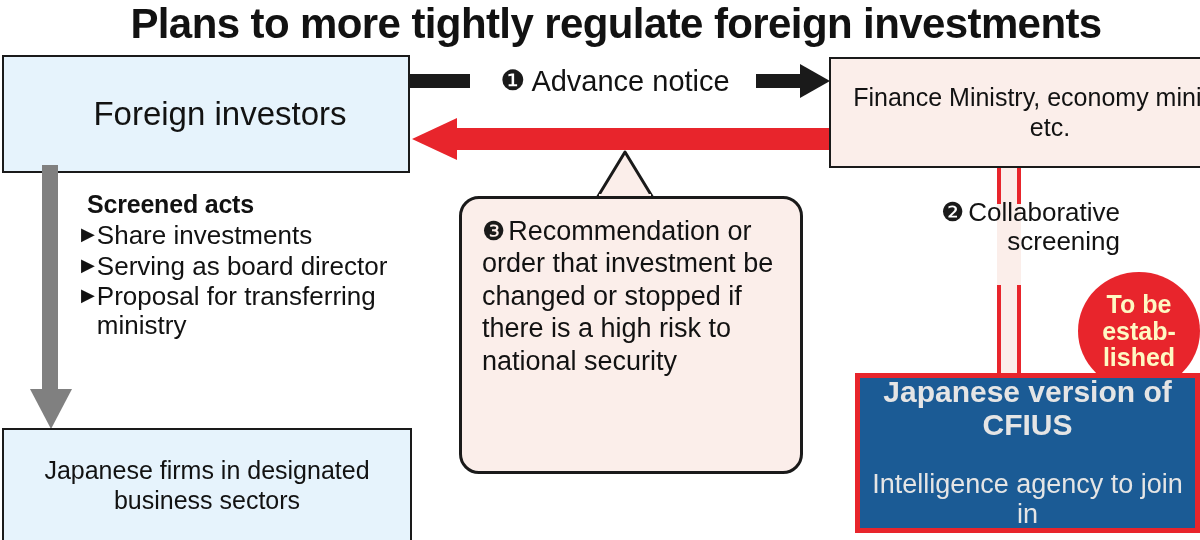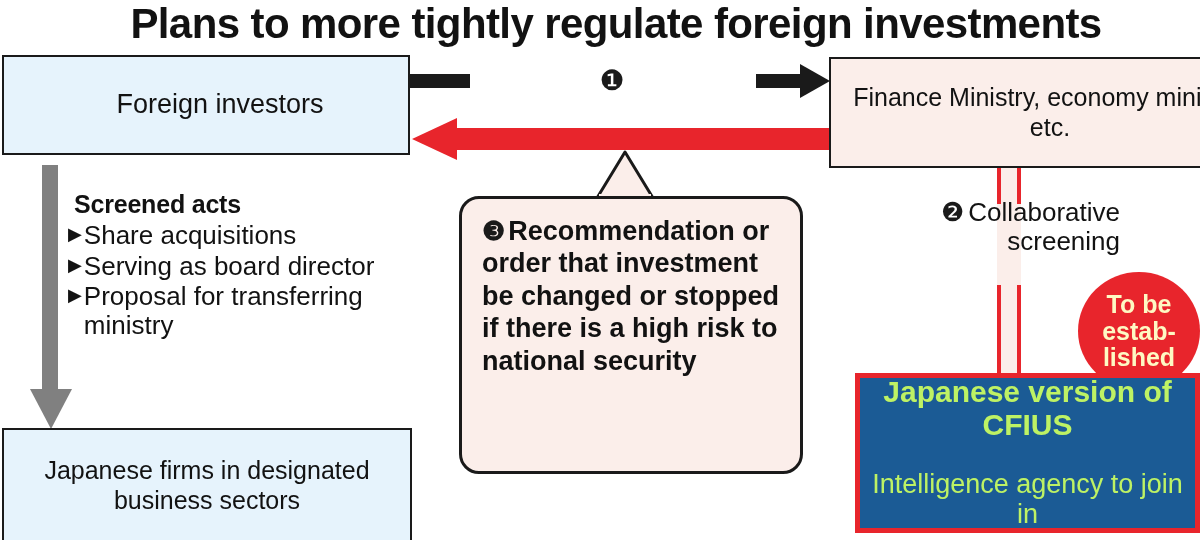--- a/index.html
+++ b/index.html
@@ -44,36 +44,36 @@
   .box-blue {
     background: #e6f3fc;
     border: 2px solid #1a1a1a;
   }
   .box-pink {
     background: #fbeeea;
     border: 2px solid #1a1a1a;
   }
 
   #box-foreign-investors {
-    left: 2px; top: 55px; width: 408px; height: 100px;
-    font-size: 27px;
+    left: 2px; top: 55px; width: 408px; height: 118px;
+    font-size: 33px;
     padding-left: 28px;
   }
   #box-japanese-firms {
     left: 2px; top: 428px; width: 410px; height: 115px;
     font-size: 25px;
   }
   #box-ministries {
     left: 829px; top: 57px; width: 442px; height: 111px;
     font-size: 25px;
   }
 
   
   #screened-acts {
-    left: 68px; top: 190px; width: 380px;
+    left: 81px; top: 190px; width: 380px;
     color: #121212;
   }
   #screened-acts-heading {
     font-size: 25px;
     font-weight: bold;
     margin: 0 0 2px 6px;
     letter-spacing: -0.2px;
   }
   .act-item {
     display: flex;
@@ -131,21 +131,21 @@
 
   
   #bubble-recommendation {
     left: 459px; top: 196px; width: 344px; height: 278px;
     box-sizing: border-box;
     background: #fbeeea;
     border: 3px solid #1a1a1a;
     border-radius: 20px;
     padding: 16px 18px 10px 20px;
     font-size: 27px;
-    font-weight: bold;
+    font-weight: normal;
     line-height: 1.20;
     color: #121212;
   }
   #bubble-recommendation .num-badge { font-size: 26px; margin-right: 3px; }
   #bubble-tail { left: 575px; top: 150px; }
 
   
   .red-rail { background: #e8252c; width: 4px; }
   #rail-fill-top   { left: 997px;  top: 168px; width: 24px; height: 212px; background: #fbeeea; }
   #rail-left-a  { left: 997px;  top: 168px; height: 36px; }
@@ -177,21 +177,21 @@
   #box-cfius {
     left: 855px; top: 373px; width: 345px; height: 160px;
     box-sizing: border-box;
     background: #1b5b95;
     border: 5px solid #e8252c;
     display: flex;
     flex-direction: column;
     align-items: center;
     justify-content: center;
     text-align: center;
-    color: #bef264;
+    color: #e5e5e5;
     padding: 10px 6px;
   }
   #cfius-title {
     font-size: 30px;
     font-weight: bold;
     line-height: 1.08;
     margin-bottom: 8px;
   }
   #cfius-subtitle {
     font-size: 27px;
@@ -214,41 +214,42 @@
   <svg class="abs" id="gray-arrow" width="46" height="268" viewBox="0 0 46 268" aria-hidden="true">
     <rect x="14" y="0" width="16" height="228" fill="#808080"></rect>
     <polygon points="2,224 44,224 23,264" fill="#808080"></polygon>
   </svg>
 
   <div class="abs" id="screened-acts">
     <div id="screened-acts-heading">Screened acts</div>
 
     <div class="act-item">
       <span class="act-marker">▶</span>
-      <span class="act-text">Share acquisitions</span>
+      <span class="act-text">Share investments</span>
     </div>
     <div class="act-item">
       <span class="act-marker">▶</span>
       <span class="act-text">Serving as board director</span>
     </div>
     <div class="act-item">
       <span class="act-marker">▶</span>
       <span class="act-text">Proposal for transferring ministry</span>
     </div>
   </div>
 
   <div class="abs box box-blue" id="box-japanese-firms">
     <span>Japanese firms in designated business sectors</span>
   </div>
 
   <div class="abs" id="arrow-advance-left"></div>
   <div class="abs" id="arrow-advance-right"></div>
   <div class="abs" id="arrow-advance-head"></div>
   <div class="abs" id="label-advance-notice">
     <span class="num-badge">❶</span>
+    <span>Advance notice</span>
   </div>
 
   <div class="abs" id="arrow-red-shaft"></div>
   <div class="abs" id="arrow-red-head"></div>
 
   <svg class="abs" id="bubble-tail" width="100" height="52" viewBox="0 0 100 52" aria-hidden="true">
     <polygon points="50,2 78,48 22,48" fill="#fbeeea" stroke="#1a1a1a" stroke-width="3" stroke-linejoin="round"></polygon>
     <rect x="24" y="44" width="52" height="10" fill="#fbeeea"></rect>
   </svg>
 

